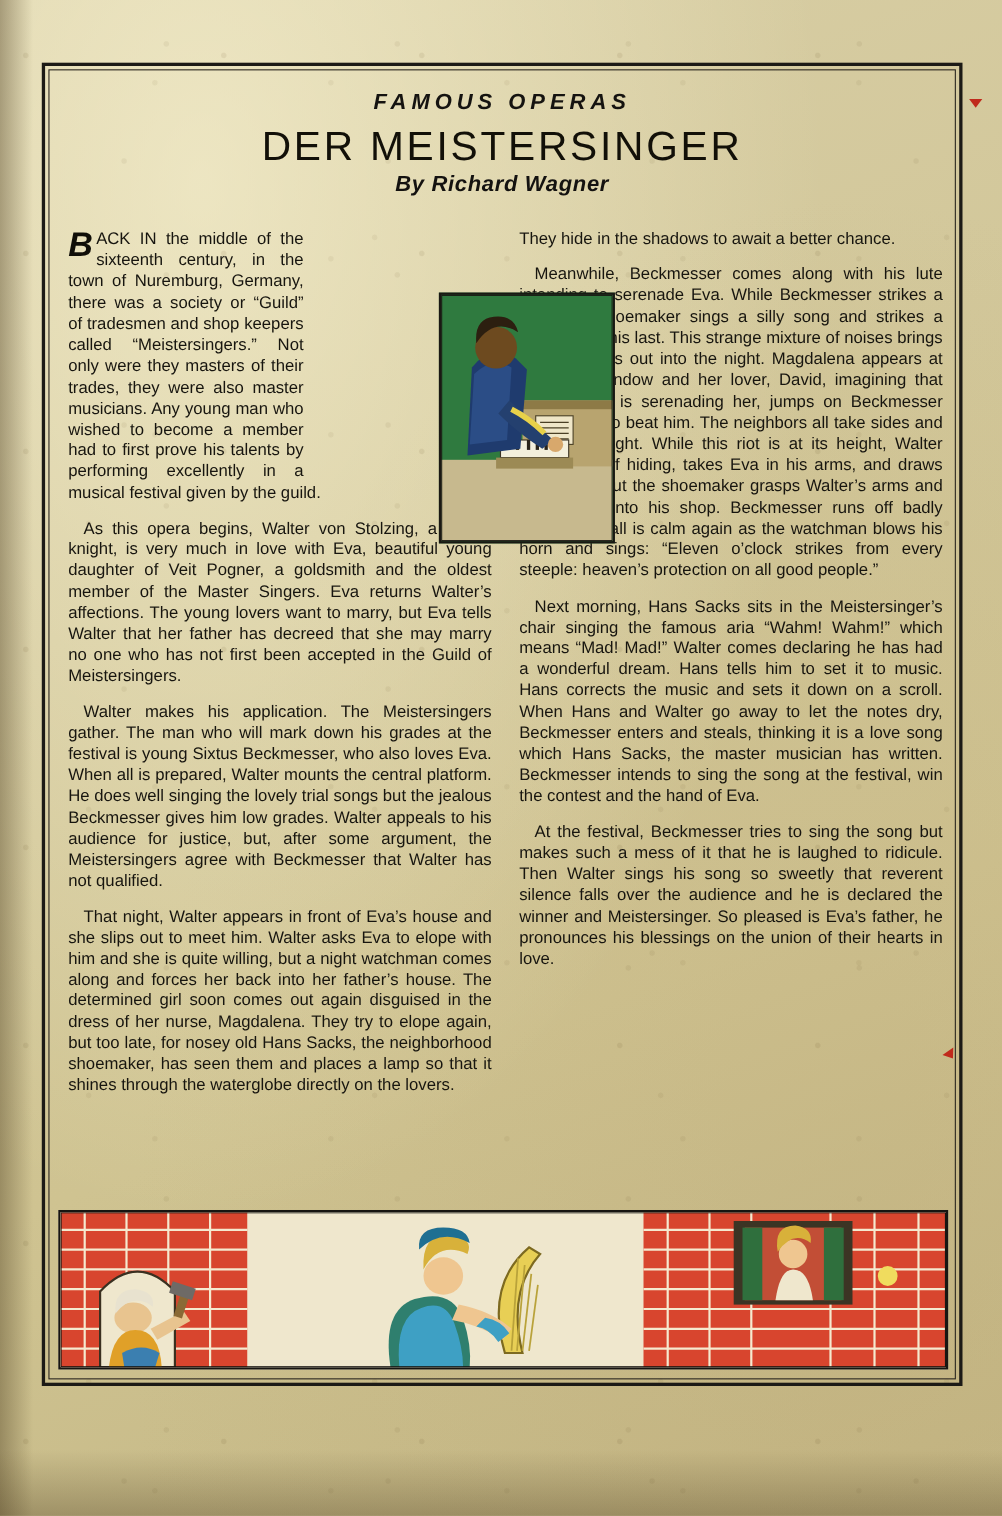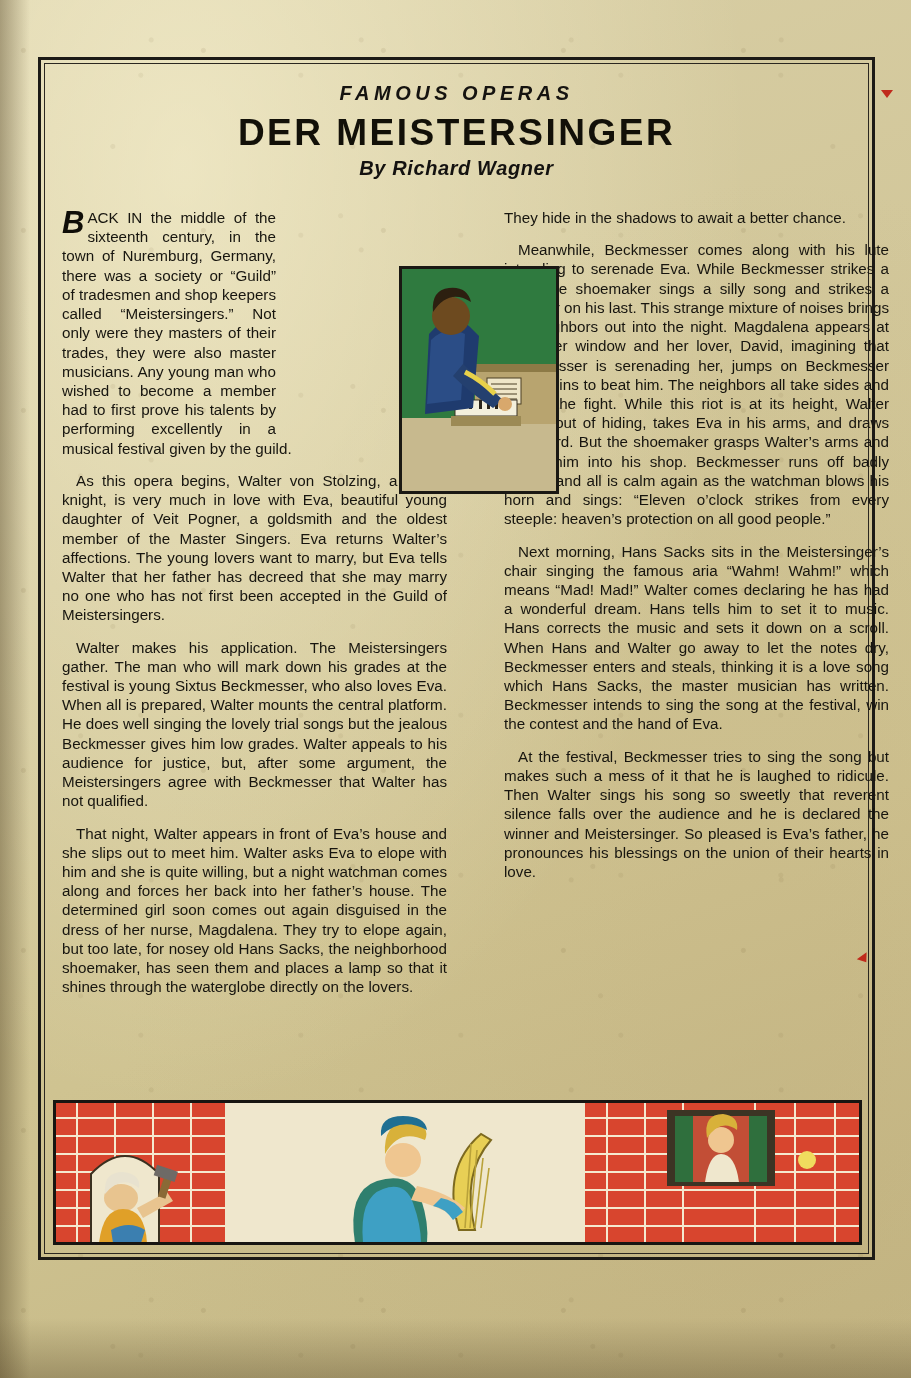--- a/index.html
+++ b/index.html
@@ -66,21 +66,21 @@
   #kicker {
     font-size: 20px;
     font-weight: 700;
     font-style: italic;
     letter-spacing: 4.5px;
     color: #151310;
   }
   #title {
     margin-top: 7px;
     font-size: 37px;
-    font-weight: 700;
+    font-weight: 400;
     letter-spacing: 2.5px;
     color: #121008;
   }
   #byline {
     margin-top: 3px;
     font-size: 20px;
     font-weight: 700;
     font-style: italic;
     letter-spacing: .6px;
     color: #141210;
@@ -97,21 +97,21 @@
   .col {
     position: absolute;
     top: 0;
     width: 385px;
     font-size: 15.2px;
     line-height: 1.265;
     color: #17150f;
     text-align: justify;
   }
   #col-left  { left: 0; }
-  #col-right { left: 410px; margin-left: 32px; }
+  #col-right { left: 410px; }
 
   .col p {
     margin: 0 0 13px 0;
     text-indent: 14px;
   }
   .col p.noind { text-indent: 0; }
 
   
   .dropcap {
     float: left;

